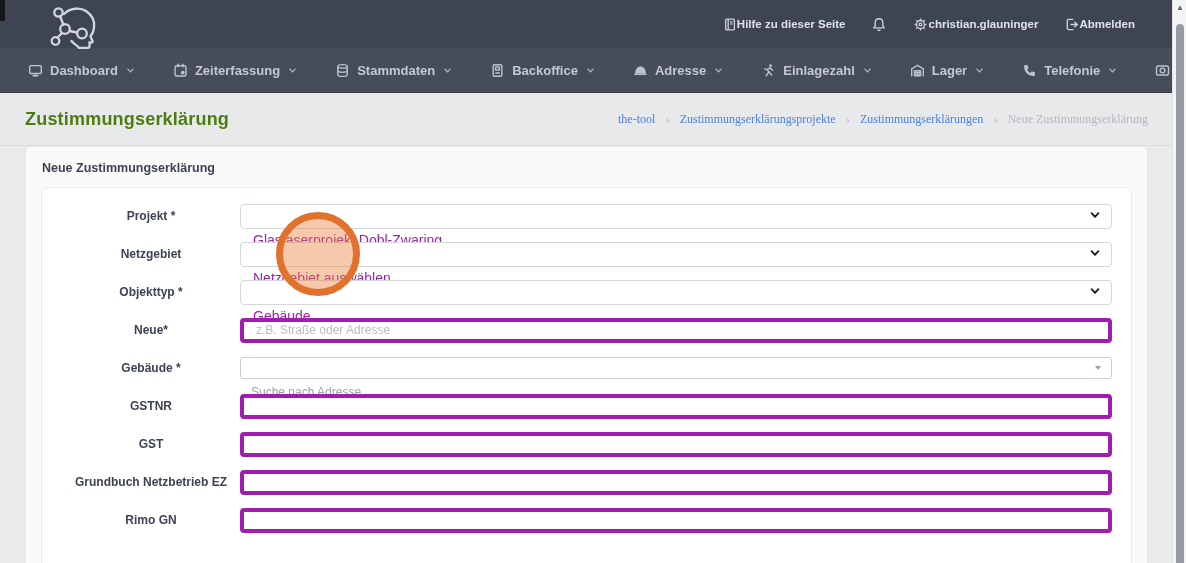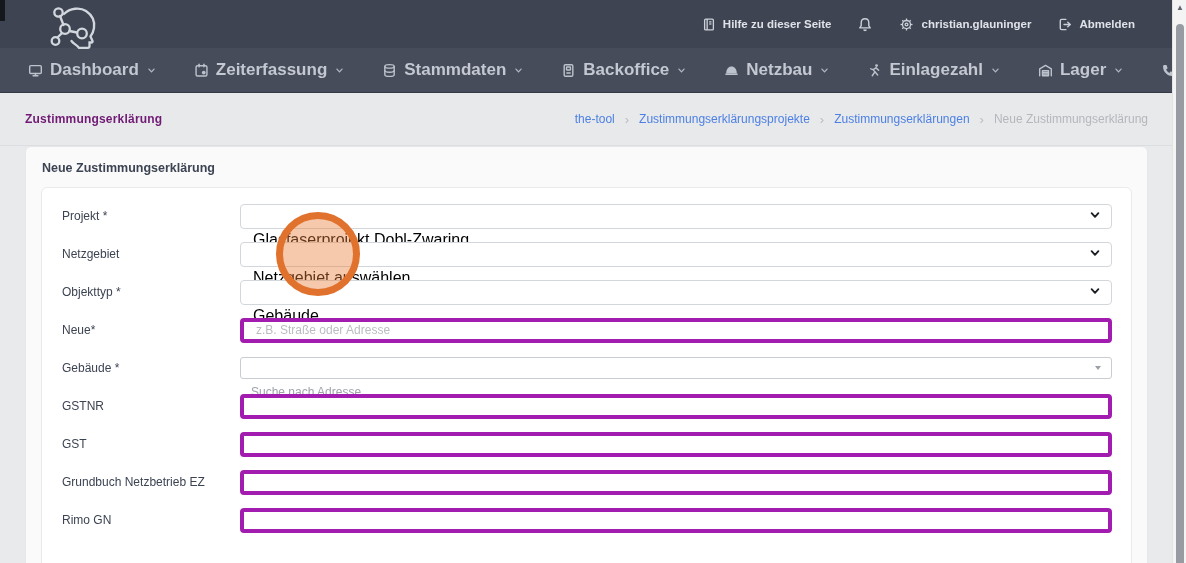--- a/index.html
+++ b/index.html
@@ -6,48 +6,48 @@
   html,body { width:1186px; height:563px; overflow:hidden; }
   body { font-family:"Liberation Sans","DejaVu Sans",sans-serif; background:#e9eaeb; position:relative; }
 
   .app { position:absolute; left:0; top:0; width:1172px; height:563px; overflow:hidden; background:#e9eaeb; }
 
   
   .topbar { height:48px; background:var(--header-bg,#3e4452); position:relative; display:flex; align-items:center; justify-content:flex-end; padding-right:37px; }
   .corner-notch { position:absolute; left:0; top:0; width:5px; height:21px; background:#14171c; }
   .logo { position:absolute; left:47px; top:4px; width:56px; height:46px; }
   .topbar-right { display:flex; align-items:center; gap:26px; }
-  .topbar-item { display:flex; align-items:center; gap:7px; color:#dfe3e9; font-size:11.5px; font-weight:700; cursor:pointer; }
+  .topbar-item { display:flex; align-items:center; gap:0; color:#dfe3e9; font-size:11.5px; font-weight:700; cursor:pointer; }
   .topbar-item svg, .nav-item svg { display:block; }
 
   
   .navbar { height:45px; background:var(--nav-bg,#464c59); display:flex; align-items:center; padding-left:28px; gap:38px; border-bottom:1px solid #343a45; }
-  .nav-item { display:flex; align-items:center; gap:7px; color:#c3c8d2; font-size:17px; font-weight:700; cursor:pointer; white-space:nowrap; }
+  .nav-item { display:flex; align-items:center; gap:7px; color:#c3c8d2; font-size:13px; font-weight:700; cursor:pointer; white-space:nowrap; }
   .nav-caret { margin-left:1px; }
 
   
   .titlebar { height:53px; background:#e8e9ea; border-bottom:1px solid #dcddE0; display:flex; align-items:center; padding:0 24px 0 25px; }
-  .page-title { font-size:12px; font-weight:700; color:#701a75; letter-spacing:0.2px; }
-  .breadcrumbs { margin-left:auto; display:flex; align-items:center; gap:10px; font-size:12px; font-weight:500; }
+  .page-title { font-size:18px; font-weight:700; color:#4d7c0f; letter-spacing:0.2px; }
+  .breadcrumbs { margin-left:auto; display:flex; align-items:center; gap:10px; font-size:12px; font-weight:500;font-family:Liberation Serif, serif; }
   .crumb { color:var(--accent-link,#4d80e4); cursor:pointer; }
   .crumb.current { color:#b4b7bc; cursor:default; }
   .crumb-sep { color:#b9bcc1; font-size:13px; }
 
   
   .content { position:relative; height:417px; }
   .card { position:absolute; left:25px; width:1123px; top:0; height:440px; background:#fafafb; border:1px solid #e6e7e9; border-radius:6px; }
   .card-title { position:absolute; left:16px; top:14px; font-size:12.5px; font-weight:700; color:#3c4352; }
   .form-panel { position:absolute; left:15px; right:15px; top:40px; bottom:-12px; background:#ffffff; border:1px solid #e9eaec; border-radius:6px; padding-top:9px; }
 
   .form-row { display:flex; align-items:center; height:38px; padding-left:20px; }
-  .form-label { width:178px; flex:0 0 178px; font-size:12px; font-weight:400; color:#3c4352; }
+  .form-label { width:178px; flex:0 0 178px; font-size:12px; font-weight:700; color:#3c4352;text-align:center; }
   .control-wrap { flex:1; margin-right:19px; position:relative; }
 
   .select-box { height:25px; background:#fff; border:1px solid #d3d7db; border-radius:4px; display:flex; align-items:center; padding:0 10px 0 12px; cursor:pointer; }
-  .select-value { font-size:16px; color:#000000; flex:1;margin-top:48px; }
+  .select-value { font-size:14px; color:#a21caf; flex:1;margin-top:48px; }
   .input-box { width:100%; height:25px; background:#fff; border:4px solid #a21caf; border-radius:4px; font-size:12px; color:#4d535b; padding:0 12px; font-family:inherit; outline:none; }
   .input-box::placeholder { color:#b9bdc2; }
   .combo-box { height:22px; background:#fff; border:1px solid #c9cdd1; border-radius:3px; display:flex; align-items:center; padding:0 10px; cursor:pointer; }
   .combo-value { font-size:12px; color:#9fa4ab; flex:1;margin-top:48px; }
   .combo-arrow { width:0; height:0; border-left:3.5px solid transparent; border-right:3.5px solid transparent; border-top:4.5px solid #9aa0a8; }
 
   
   .click-highlight { position:absolute; left:276px; top:212px; width:84px; height:84px; border-radius:50%; border:7px solid var(--highlight-ring,#e0722d); background:rgba(234,126,58,0.42); z-index:50; pointer-events:none; }
 
   
@@ -190,21 +190,21 @@
     </span>
   </div>
 
   <div class="nav-item">
     <span class="nav-icon">
           <svg width="15" height="15" viewBox="0 0 16 16">
             <path d="M2.4 10.6 C2.4 6.6 4.9 3.8 8 3.8 C11.1 3.8 13.6 6.6 13.6 10.6 Z" fill="#bdc3cd"></path>
             <rect x="1.4" y="10.8" width="13.2" height="2.1" rx="1" fill="#bdc3cd"></rect>
           </svg>
         </span>
-    <span class="nav-label">Netzbau</span>
+    <span class="nav-label">Adresse</span>
     <span class="nav-caret">
       <svg width="9" height="9" viewBox="0 0 16 16" fill="none" stroke="#aeb4bf" stroke-width="2.4" stroke-linecap="round" stroke-linejoin="round">
             <path d="M3.5 5.5 L8 10.5 L12.5 5.5"></path>
           </svg>
     </span>
   </div>
 
   <div class="nav-item">
     <span class="nav-icon">
           <svg width="15" height="15" viewBox="0 0 16 16" fill="none" stroke="#bdc3cd" stroke-width="1.5" stroke-linecap="round" stroke-linejoin="round">

